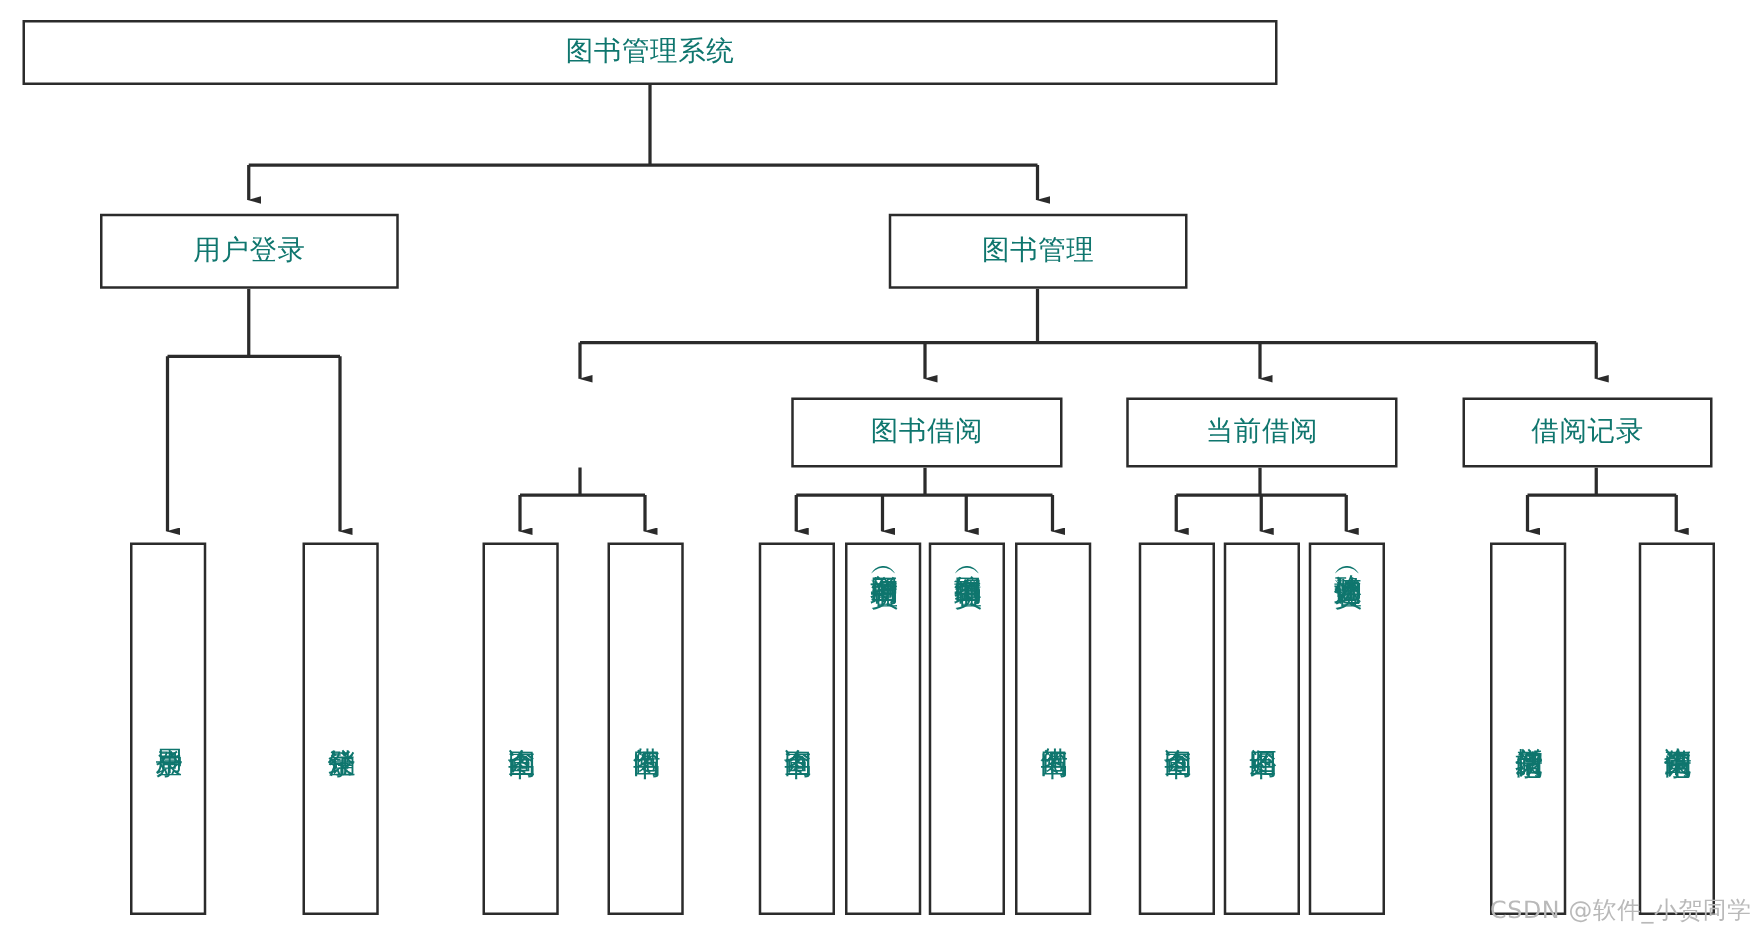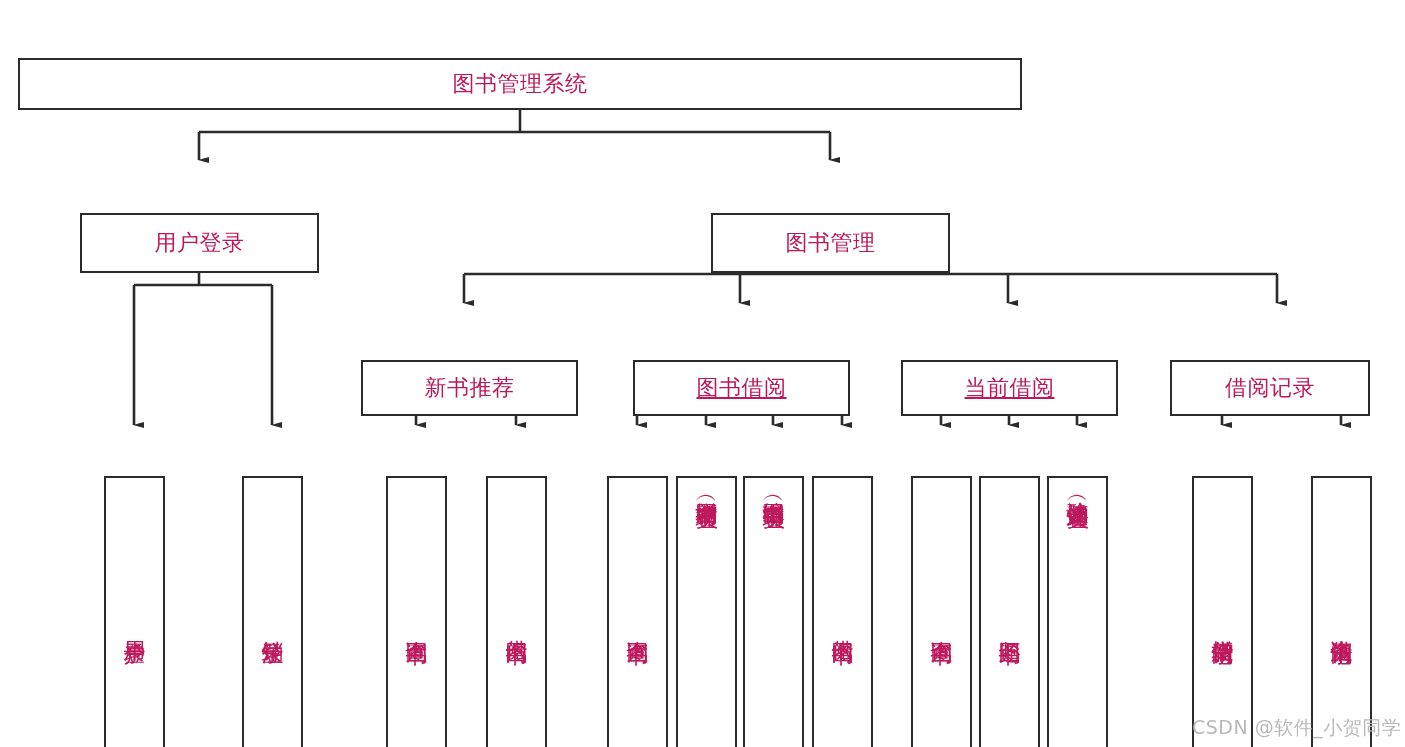--- a/index.html
+++ b/index.html
@@ -25,22 +25,21 @@
     height: 747px;
   }
   .node-box {
     position: absolute;
     box-sizing: border-box;
     background: #ffffff;
     border: 2px solid #2b2b2b;
     display: flex;
     align-items: center;
     justify-content: center;
-    color: #be185d;
-    margin-top: 42px;
+    color: #0f766e;
   }
   .node-box.horizontal {
     writing-mode: horizontal-tb;
   }
   .node-label-h {
     font-size: 22px;
     line-height: 1.1;
     letter-spacing: 0.5px;
     white-space: nowrap;
   }
@@ -132,29 +131,26 @@
   </div>
 
   <div class="node-box horizontal" style="left:80px; top:171px; width:239px; height:60px;">
     <span class="node-label-h">用户登录</span>
   </div>
 
   <div class="node-box horizontal" style="left:711px; top:171px; width:239px; height:60px;">
     <span class="node-label-h">图书管理</span>
   </div>
 
-  <div class="node-box horizontal" style="left:361px; top:318px; width:217px; height:56px;">
-    <span class="node-label-h">新书推荐</span>
-  </div>
-
-  <div class="node-box horizontal" style="left:633px; top:318px; width:217px; height:56px;text-decoration:underline;">
+
+  <div class="node-box horizontal" style="left:633px; top:318px; width:217px; height:56px;">
     <span class="node-label-h">图书借阅</span>
   </div>
 
-  <div class="node-box horizontal" style="left:901px; top:318px; width:217px; height:56px;text-decoration:underline;">
+  <div class="node-box horizontal" style="left:901px; top:318px; width:217px; height:56px;">
     <span class="node-label-h">当前借阅</span>
   </div>
 
   <div class="node-box horizontal" style="left:1170px; top:318px; width:200px; height:56px;">
     <span class="node-label-h">借阅记录</span>
   </div>
 
   <div class="node-box vertical centered" style="left:104px; top:434px; width:61px; height:298px;">
     <span class="node-label-v">用户登录</span>
   </div>

